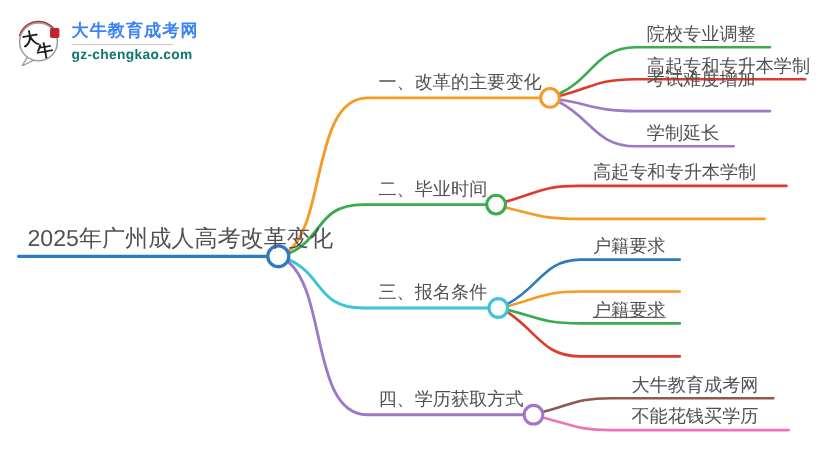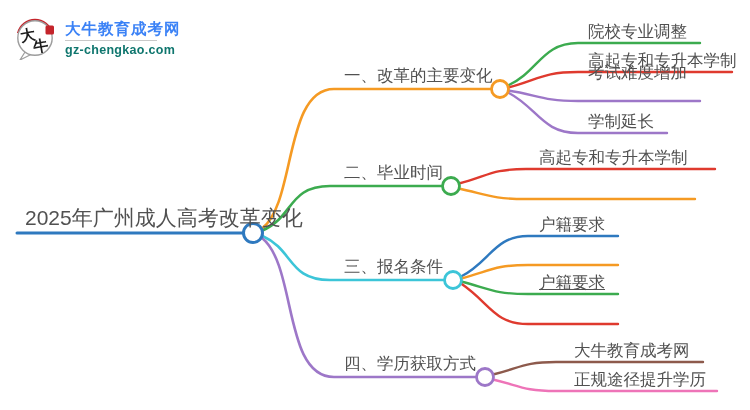--- a/index.html
+++ b/index.html
@@ -129,15 +129,15 @@
   <div class="mm-label leaf-label" style="left:588px; top:51px;">高起专和专升本学制</div>
   <div class="mm-label leaf-label" style="left:588px; top:63px;">考试难度增加</div>
   <div class="mm-label leaf-label" style="left:588px; top:112px;">学制延长</div>
 
   <div class="mm-label leaf-label" style="left:539px; top:148px;">高起专和专升本学制</div>
 
   <div class="mm-label leaf-label" style="left:539px; top:215px;">户籍要求</div>
   <div class="mm-label leaf-label" style="left:539px; top:273px;text-decoration:underline;">户籍要求</div>
 
   <div class="mm-label leaf-label" style="left:574px; top:341px;">大牛教育成考网</div>
-  <div class="mm-label leaf-label" style="left:574px; top:370px;">正规途径提升学历</div>
+  <div class="mm-label leaf-label" style="left:574px; top:370px;">不能花钱买学历</div>
 
 </div>
 
 </body></html>

